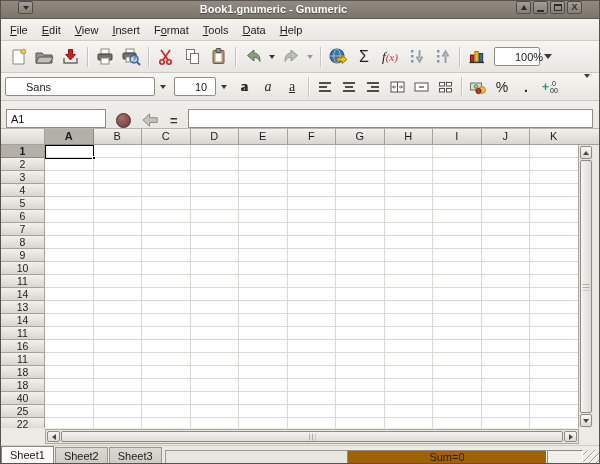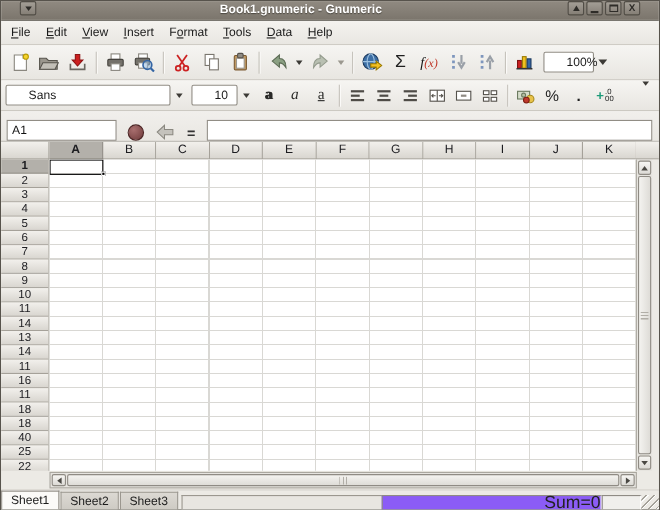--- a/index.html
+++ b/index.html
@@ -86,21 +86,21 @@
   .arr.up{border-left:3px solid transparent;border-right:3px solid transparent;border-bottom:4px solid #4a4843;}
   .arr.down{border-left:3px solid transparent;border-right:3px solid transparent;border-top:4px solid #4a4843;}
   .arr.left{border-top:3px solid transparent;border-bottom:3px solid transparent;border-right:4px solid #4a4843;}
   .arr.right{border-top:3px solid transparent;border-bottom:3px solid transparent;border-left:4px solid #4a4843;}
 
   
   .tabbar{height:19px;display:flex;align-items:flex-end;background:#eceae5;}
   .tab{height:18px;padding:0 8px;font-size:11px;color:#1b1b1b;line-height:17px;background:linear-gradient(#dcd9d3,#ccc9c2);border:1px solid #9b978f;border-bottom:none;margin-right:1px;}
   .tab.active{background:#fbfaf8;height:19px;border-color:#8f8b84;position:relative;z-index:2;}
   .tab-fill{flex:1;height:15px;background:#e8e6e1;border:1px solid #9b978f;border-bottom:none;border-right:none;margin-left:2px;}
-  .sum-box{width:200px;height:15px;background:#8b5cf6;border:1px solid;border-color:#8f8b84 #fff #fff #8f8b84;font-size:16px;color:#222;text-align:right;line-height:13px;flex:none;}
+  .sum-box{width:200px;height:15px;background:#a16207;border:1px solid;border-color:#8f8b84 #fff #fff #8f8b84;font-size:11px;color:#222;text-align:center;line-height:13px;flex:none;}
   .mini-box{width:36px;height:15px;background:#f0efec;border:1px solid;border-color:#8f8b84 #fff #fff #8f8b84;flex:none;}
   .resize-grip{width:16px;height:15px;flex:none;background:
     repeating-linear-gradient(135deg,transparent 0,transparent 3px,#a5a29a 3px,#a5a29a 4px,#fdfdfc 4px,#fdfdfc 5px);}
 </style>
 </head>
 <body>
 
 <div class="window">
 
   <div class="titlebar">

